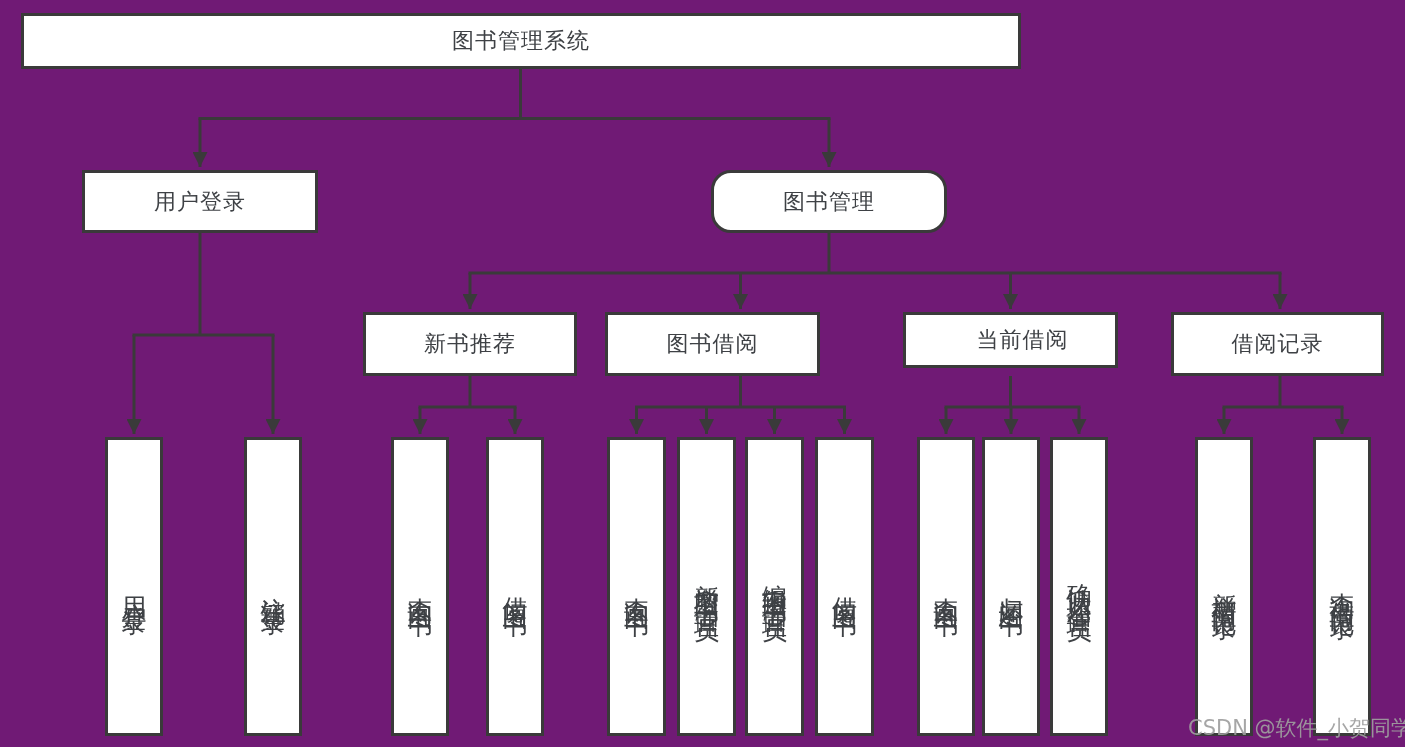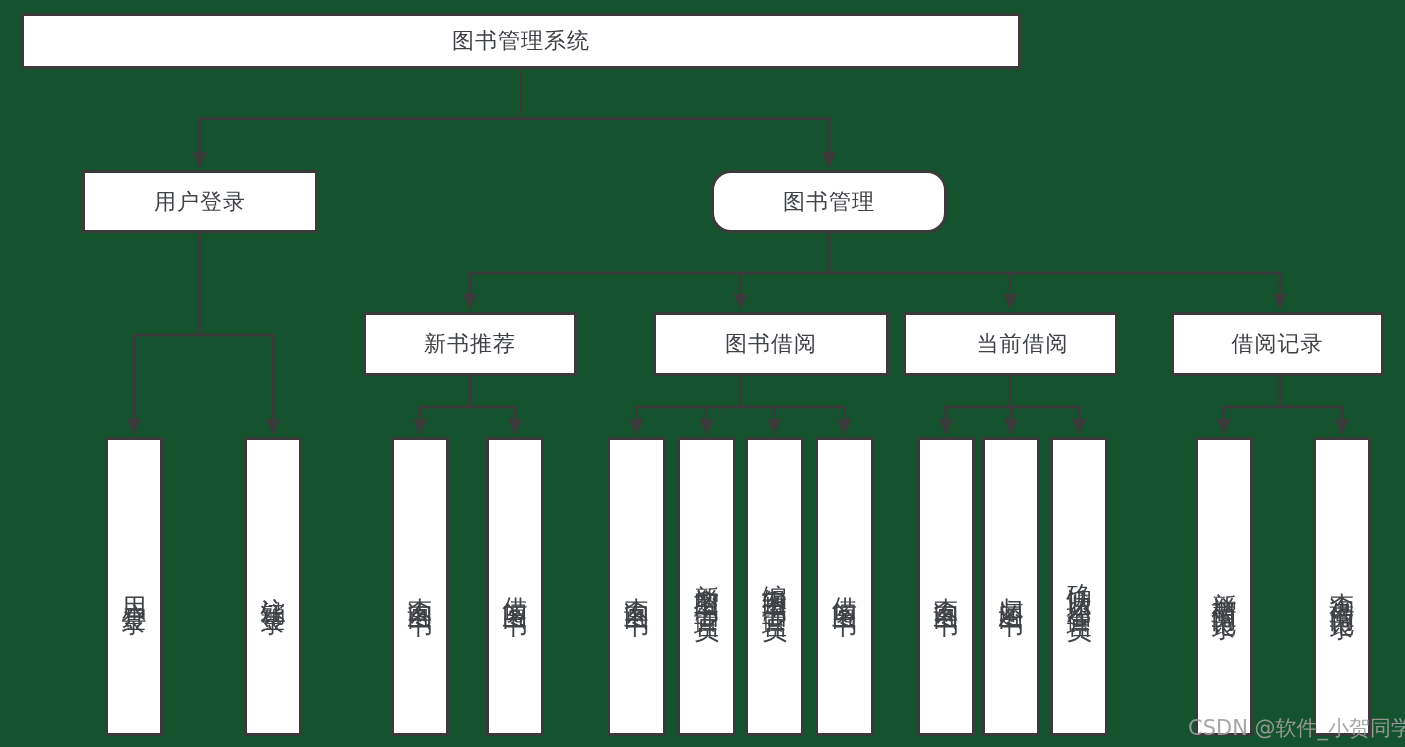--- a/index.html
+++ b/index.html
@@ -5,21 +5,21 @@
   html, body {
     margin: 0;
     padding: 0;
     background: #ffffff;
     font-family: "DejaVu Sans", "Liberation Sans", sans-serif;
   }
   .canvas {
     position: relative;
     width: 1405px;
     height: 747px;
-    background: #14532d;
+    background: #701a75;
     overflow: hidden;
   }
   .connectors {
     position: absolute;
     left: 0;
     top: 0;
     width: 1405px;
     height: 747px;
   }
   .box {
@@ -121,24 +121,24 @@
   <div class="box" style="left:82px; top:170px; width:236px; height:63px;">
     <span class="h-label">用户登录</span>
   </div>
   <div class="box" style="left:711px; top:170px; width:236px; height:63px;border-radius:20px;">
     <span class="h-label">图书管理</span>
   </div>
 
   <div class="box" style="left:363px; top:312px; width:214px; height:64px;align-items:center;">
     <span class="h-label">新书推荐</span>
   </div>
-  <div class="box" style="left:653px; top:312px; width:236px; height:64px;">
+  <div class="box" style="left:605px; top:312px; width:215px; height:64px;">
     <span class="h-label">图书借阅</span>
   </div>
-  <div class="box" style="left:903px; top:312px; width:215px; height:64px;padding-left:24px;">
+  <div class="box" style="left:903px; top:312px; width:215px; height:56px;padding-left:24px;">
     <span class="h-label">当前借阅</span>
   </div>
   <div class="box" style="left:1171px; top:312px; width:213px; height:64px;">
     <span class="h-label">借阅记录</span>
   </div>
 
   <div class="box leaf" style="left:105px;">
     <span class="v-label">用户登录</span>
   </div>
   <div class="box leaf" style="left:244px;">

